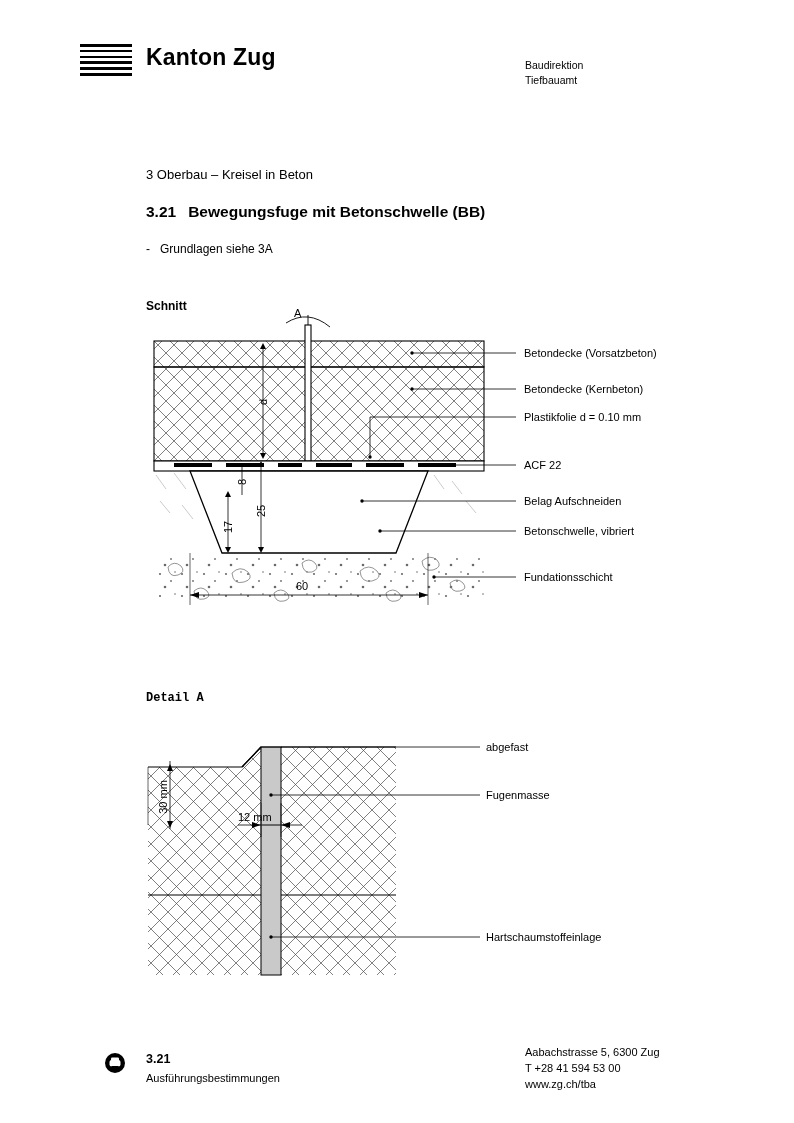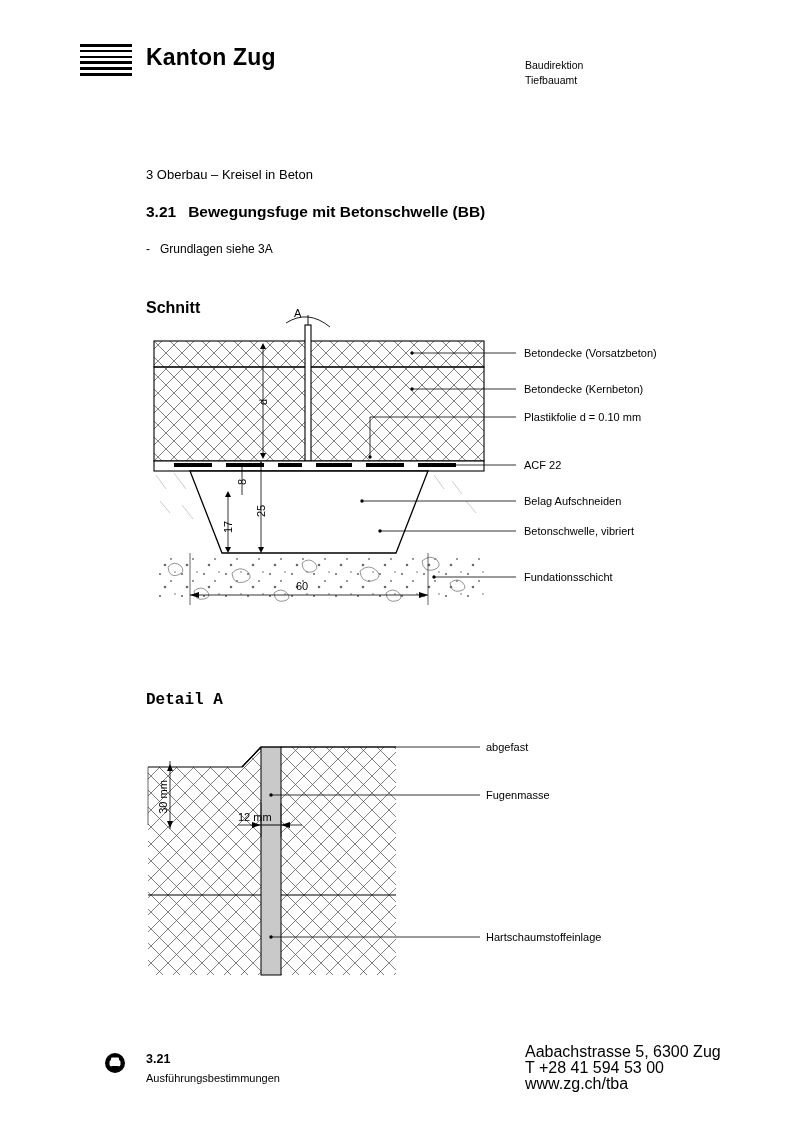--- a/index.html
+++ b/index.html
@@ -72,21 +72,21 @@
   .subnote {
     position: absolute;
     left: 130px;
     top: 242px;
     font-size: 12px;
   }
   .subnote .dash { display: inline-block; width: 14px; }
 
   .section-label {
     position: absolute;
-    font-size: 16px;
+    font-size: 12px;
     font-weight: bold;
   }
   #schnitt-label { left: 130px; top: 299px; }
   #detail-label  { left: 130px; top: 691px; font-family: Liberation Mono, monospace; }
 
   
   svg { display: block; }
   .dwg {
     position: absolute;
   }
@@ -126,21 +126,21 @@
     top: 1058px;
     font-size: 10.5px;
     line-height: 16px;
   }
   .f-meta .k { display: inline-block; width: 46px; }
   .f-meta .v { display: inline-block; width: 60px; }
   .f-addr {
     position: absolute;
     left: 509px;
     top: 1044px;
-    font-size: 16px;
+    font-size: 11px;
     line-height: 16px;
   }
 </style>
 </head>
 <body>
 
 <div class="page">
 
   <div class="logo-bars">
     <i></i>

